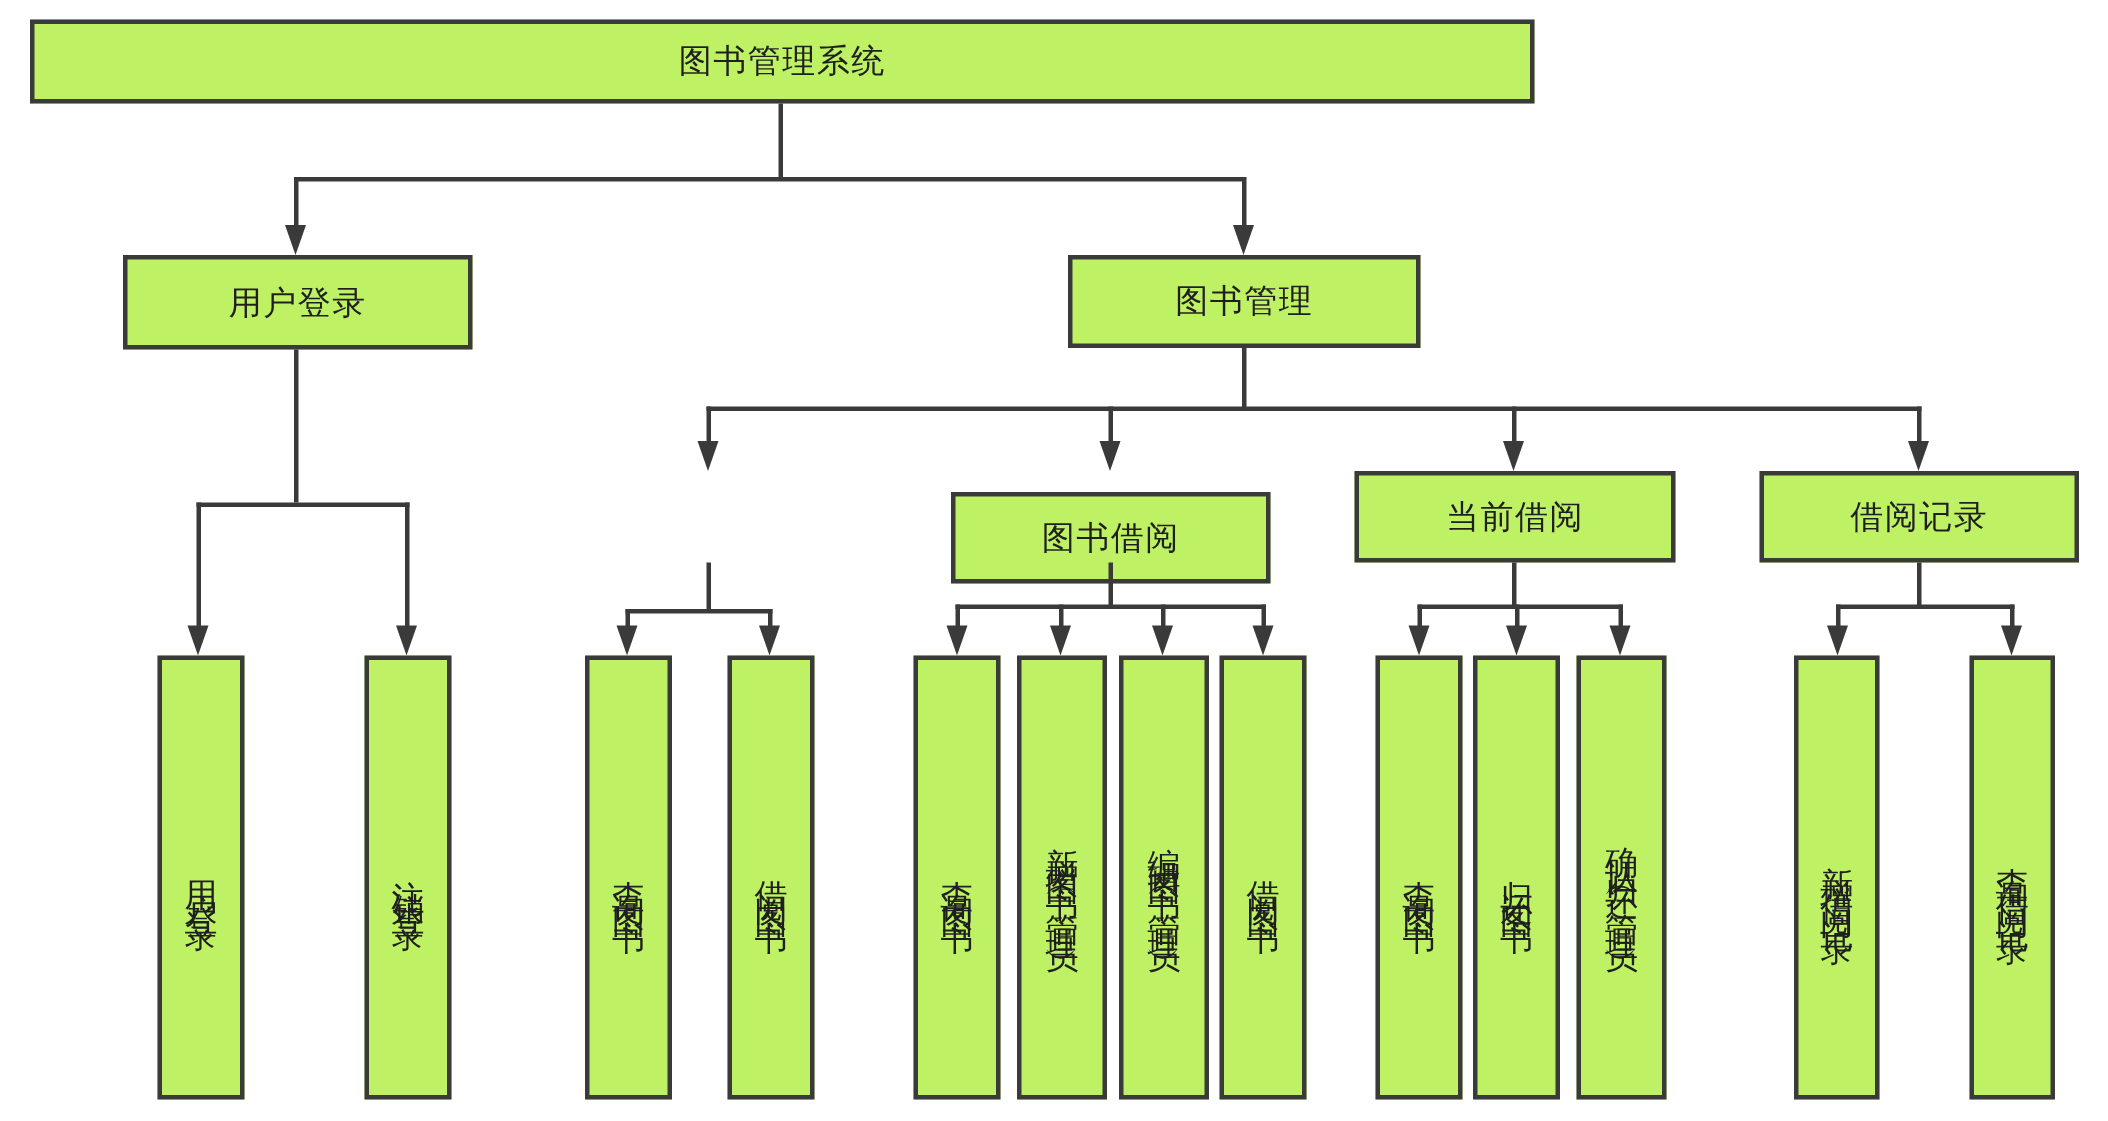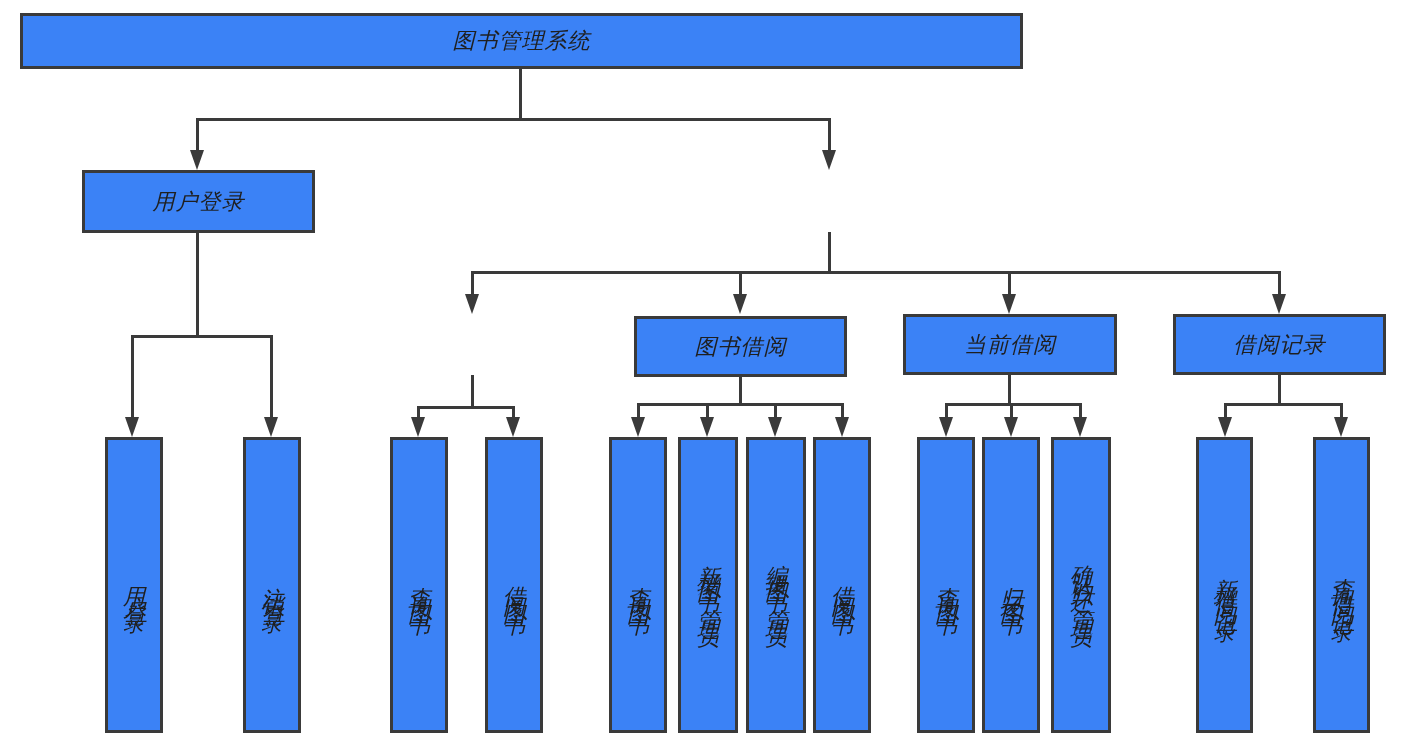--- a/index.html
+++ b/index.html
@@ -6,27 +6,26 @@
   .canvas{
     position:relative;
     width:1405px;height:747px;
     background:#ffffff;
     font-family:"Liberation Sans","DejaVu Sans",sans-serif;
     overflow:hidden;
   }
   .box{
     position:absolute;
     box-sizing:border-box;
-    background:#3b82f6;
+    background:#bef264;
     border:3px solid #3a3a3a;
     color:#1f1f1f;
     display:flex;align-items:center;justify-content:center;
     font-size:22px;
     letter-spacing:1px;
-    font-style:italic;
   }
   .leaf{
     writing-mode:vertical-rl;
     text-orientation:mixed;
     font-size:22px;
     letter-spacing:9px;
     line-height:1;
     padding-top:4px;
   }
   .v{position:absolute;width:3px;background:#3a3a3a;}
@@ -55,40 +54,41 @@
   <div class="box" style="left:20px;top:13px;width:1003px;height:56px;">图书管理系统</div>
 
   <div class="v" style="left:519px;top:69px;height:49px;"></div>
   <div class="h" style="left:196px;top:118px;width:634px;"></div>
   <div class="v" style="left:196px;top:118px;height:34px;"></div>
   <div class="ar" style="left:190px;top:150px;"></div>
   <div class="v" style="left:828px;top:118px;height:34px;"></div>
   <div class="ar" style="left:822px;top:150px;"></div>
 
   <div class="box" style="left:82px;top:170px;width:233px;height:63px;">用户登录</div>
+  <div class="box" style="left:712px;top:170px;width:235px;height:62px;">图书管理</div>
 
   <div class="v" style="left:196px;top:233px;height:102px;"></div>
   <div class="h" style="left:131px;top:335px;width:142px;"></div>
   <div class="v" style="left:131px;top:335px;height:84px;"></div>
   <div class="ar" style="left:125px;top:417px;"></div>
   <div class="v" style="left:270px;top:335px;height:84px;"></div>
   <div class="ar" style="left:264px;top:417px;"></div>
 
   <div class="v" style="left:828px;top:232px;height:40px;"></div>
   <div class="h" style="left:471px;top:271px;width:810px;"></div>
   <div class="v" style="left:471px;top:271px;height:25px;"></div>
   <div class="ar" style="left:465px;top:294px;"></div>
   <div class="v" style="left:739px;top:271px;height:25px;"></div>
   <div class="ar" style="left:733px;top:294px;"></div>
   <div class="v" style="left:1008px;top:271px;height:25px;"></div>
   <div class="ar" style="left:1002px;top:294px;"></div>
   <div class="v" style="left:1278px;top:271px;height:25px;"></div>
   <div class="ar" style="left:1272px;top:294px;"></div>
 
-  <div class="box" style="left:634px;top:316px;width:213px;height:61px;">图书借阅</div>
+  <div class="box" style="left:634px;top:328px;width:213px;height:61px;">图书借阅</div>
   <div class="box" style="left:903px;top:314px;width:214px;height:61px;">当前借阅</div>
   <div class="box" style="left:1173px;top:314px;width:213px;height:61px;">借阅记录</div>
 
   <div class="v" style="left:471px;top:375px;height:32px;"></div>
   <div class="h" style="left:417px;top:406px;width:98px;"></div>
   <div class="v" style="left:417px;top:406px;height:13px;"></div>
   <div class="ar" style="left:411px;top:417px;"></div>
   <div class="v" style="left:512px;top:406px;height:13px;"></div>
   <div class="ar" style="left:506px;top:417px;"></div>
 

